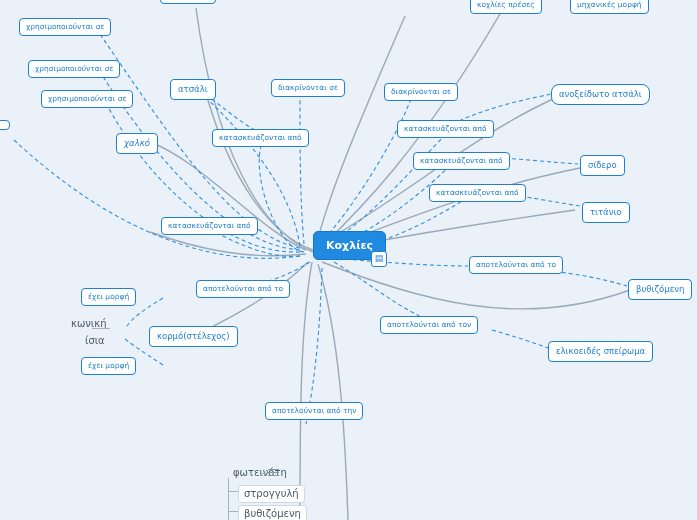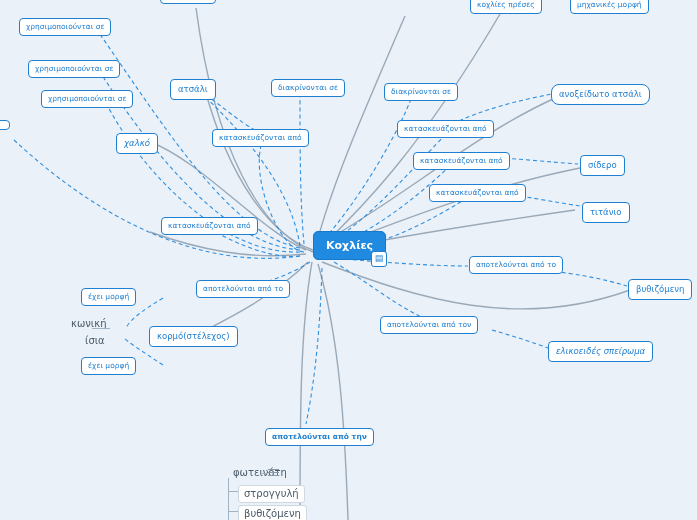--- a/index.html
+++ b/index.html
@@ -141,22 +141,22 @@
 
   <div class="node small" style="left:469px;top:256px;"><span>αποτελούνται από το</span></div>
   <div class="node" style="left:628px;top:279px;"><span>βυθιζόμενη</span></div>
   <div class="node small" style="left:196px;top:280px;"><span>αποτελούνται από το</span></div>
 
   <div class="node small" style="left:81px;top:288px;"><span>έχει μορφή</span></div>
   <div class="node" style="left:117px;top:326px;margin-left:32px;"><span>κορμό(στέλεχος)</span></div>
   <div class="node small" style="left:81px;top:357px;"><span>έχει μορφή</span></div>
 
   <div class="node small" style="left:380px;top:316px;"><span>αποτελούνται από τον</span></div>
-  <div class="node" style="left:548px;top:341px;font-style:italic;"><span>ελικοειδές σπείρωμα</span></div>
-  <div class="node small" style="left:265px;top:428px;font-weight:bold;"><span>αποτελούνται από την</span></div>
+  <div class="node" style="left:548px;top:341px;"><span>ελικοειδές σπείρωμα</span></div>
+  <div class="node small" style="left:265px;top:402px;"><span>αποτελούνται από την</span></div>
 
   <div class="node tiny" style="left:66px;top:316px;border:none;background:transparent;"><span>κωνική</span></div>
   <div class="node tiny" style="left:80px;top:333px;border:none;background:transparent;"><span>ίσια</span></div>
 
   <div class="node tiny" style="left:228px;top:465px;border:none;background:transparent;"><span>φωτεινότη</span></div>
   <div class="node tiny" style="left:238px;top:485px;"><span>στρογγυλή</span></div>
   <div class="node tiny" style="left:238px;top:505px;"><span>βυθιζόμενη</span></div>
 
   <div class="hamburger" style="left:268px;top:469px;">
       <i></i>

